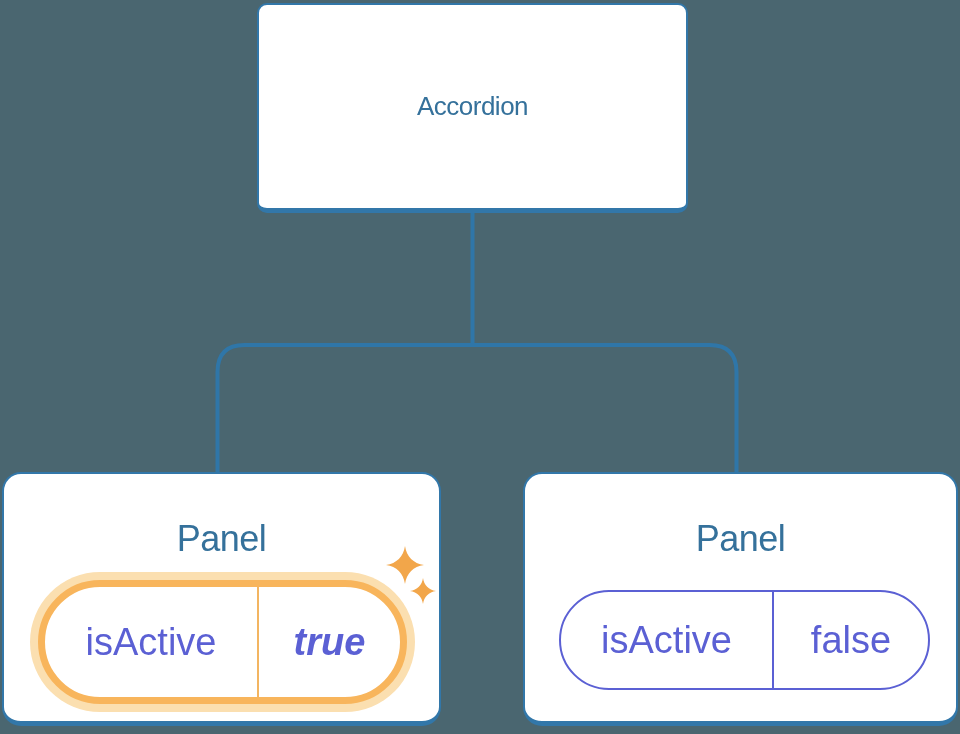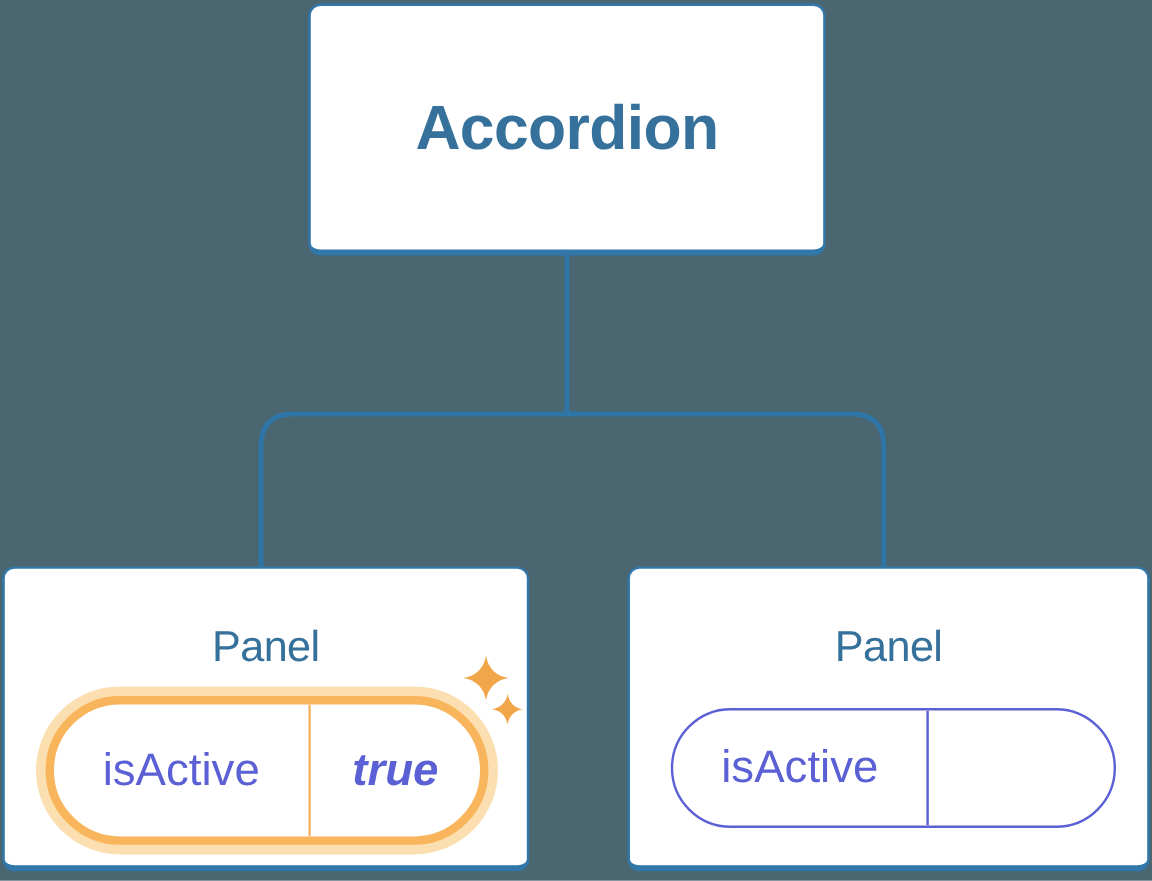--- a/index.html
+++ b/index.html
@@ -33,32 +33,32 @@
     border-bottom-width: 5px;
     border-radius: 10px;
   }
   .node-root {
     left: 257px; top: 3px;
     width: 431px; height: 210px;
     display: flex; align-items: center; justify-content: center;
   }
   .root-title {
     color: var(--title-text);
-    font-size: 52px;
-    font-weight: 700;
+    font-size: 26px;
+    font-weight: 400;
     letter-spacing: -0.5px;
   }
   .connector-svg {
     position: absolute; left: 0; top: 0;
     width: 960px; height: 734px;
     pointer-events: none;
   }
   .node-panel {
     top: 472px;
-    width: 439px; height: 254px;
+    width: 439px; height: 254px; border-radius: 19px;
   }
   .node-panel.left { left: 2px; }
   .node-panel.right { left: 523px; width: 435px; }
   .panel-title {
     position: absolute;
     top: 44px; left: 0; right: 0;
     text-align: center;
     color: var(--title-text);
     font-size: 36px;
     font-weight: 500;
@@ -135,16 +135,17 @@
         <path d="M50 0 C54 28 72 46 100 50 C72 54 54 72 50 100 C46 72 28 54 0 50 C28 46 46 28 50 0 Z"></path>
       </svg>
     </span>
   </div>
 
   <div class="node node-panel right">
     <div class="panel-title">Panel</div>
 
     <div class="pill pill-inactive">
       <div class="pill-cell cell-key">isActive</div>
+      <div class="pill-cell cell-value">false</div>
     </div>
   </div>
 
 </div>
 
 </body></html>

